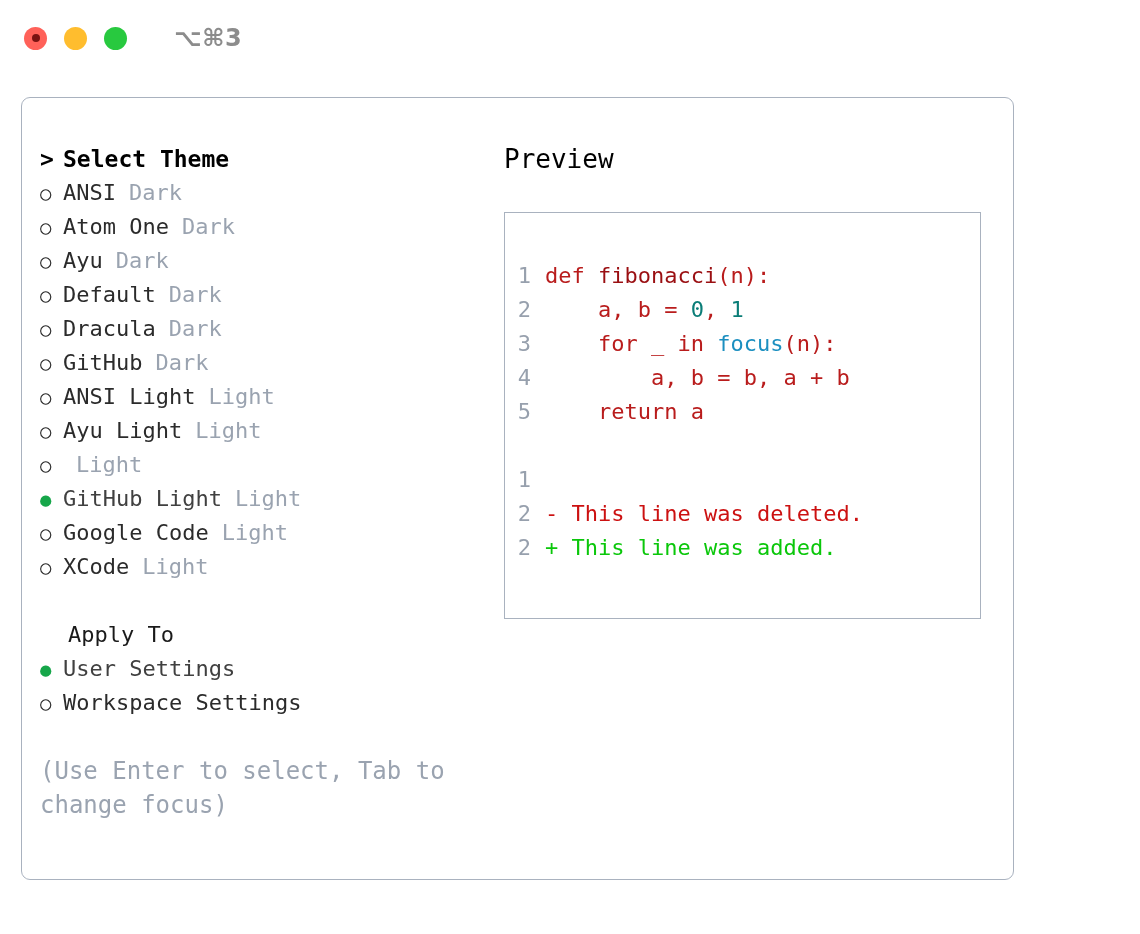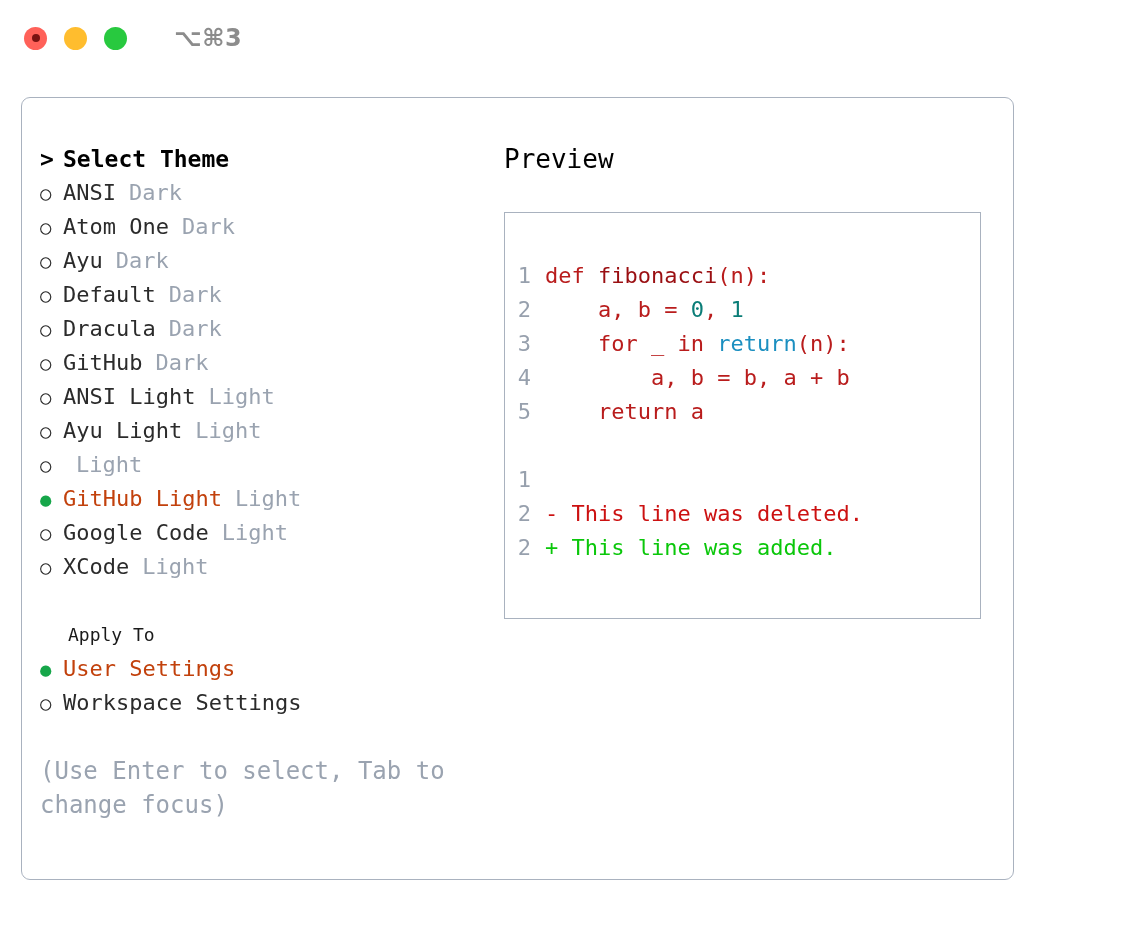--- a/index.html
+++ b/index.html
@@ -115,31 +115,31 @@
   .bullet {
     display: inline-block;
     width: 23px;
     flex: 0 0 auto;
     font-size: 19px;
     line-height: 34px;
     color: #2b2b2b;
     text-align: left;
   }
   .theme-row.selected .bullet { color: #16a64a; }
-  .theme-row.selected .theme-name { color: #c2410c; }
+  .theme-row.selected .theme-name { color: #404040; }
   .theme-name { color: #2b2b2b; }
   .theme-kind {
     color: #9aa3b0;
     padding-left: 13px;
   }
 
   .section-gap { height: 34px; }
 
   .apply-title {
-    font-size: 18px;
+    font-size: 22px;
     line-height: 34px;
     color: #1a1a1a;
     padding-left: 28px;
     white-space: pre;
   }
 
   .hint {
     margin-top: 34px;
     font-size: 24px;
     line-height: 34px;
@@ -247,21 +247,21 @@
         <div class="hint">(Use Enter to select, Tab to change focus)</div>
       </div>
 
       <div class="right-col">
         <div class="preview-title">Preview</div>
 
         <div class="preview-box">
           <div id="code-block">
               <div class="code-line"><span class="lineno">1</span><span class="code-text"><span class="tok-kw">def </span><span class="tok-fn">fibonacci</span><span class="tok-kw">(n):</span></span></div>
               <div class="code-line"><span class="lineno">2</span><span class="code-text"><span class="tok-kw">    a, b = </span><span class="tok-num">0</span><span class="tok-kw">, </span><span class="tok-num">1</span></span></div>
-              <div class="code-line"><span class="lineno">3</span><span class="code-text"><span class="tok-kw">    for _ in </span><span class="tok-bi">return</span><span class="tok-kw">(n):</span></span></div>
+              <div class="code-line"><span class="lineno">3</span><span class="code-text"><span class="tok-kw">    for _ in </span><span class="tok-bi">focus</span><span class="tok-kw">(n):</span></span></div>
               <div class="code-line"><span class="lineno">4</span><span class="code-text"><span class="tok-kw">        a, b = b, a + b</span></span></div>
               <div class="code-line"><span class="lineno">5</span><span class="code-text"><span class="tok-kw">    return a</span></span></div>
             </div>
           <div class="blank-line"></div>
           <div id="diff-block">
               <div class="code-line"><span class="lineno">1</span><span class="diff-ctx"><span> </span></span></div>
               <div class="code-line"><span class="lineno">2</span><span class="diff-del"><span>-</span><span> This line was deleted.</span></span></div>
               <div class="code-line"><span class="lineno">2</span><span class="diff-add"><span>+</span><span> This line was added.</span></span></div>
             </div>
         </div>

